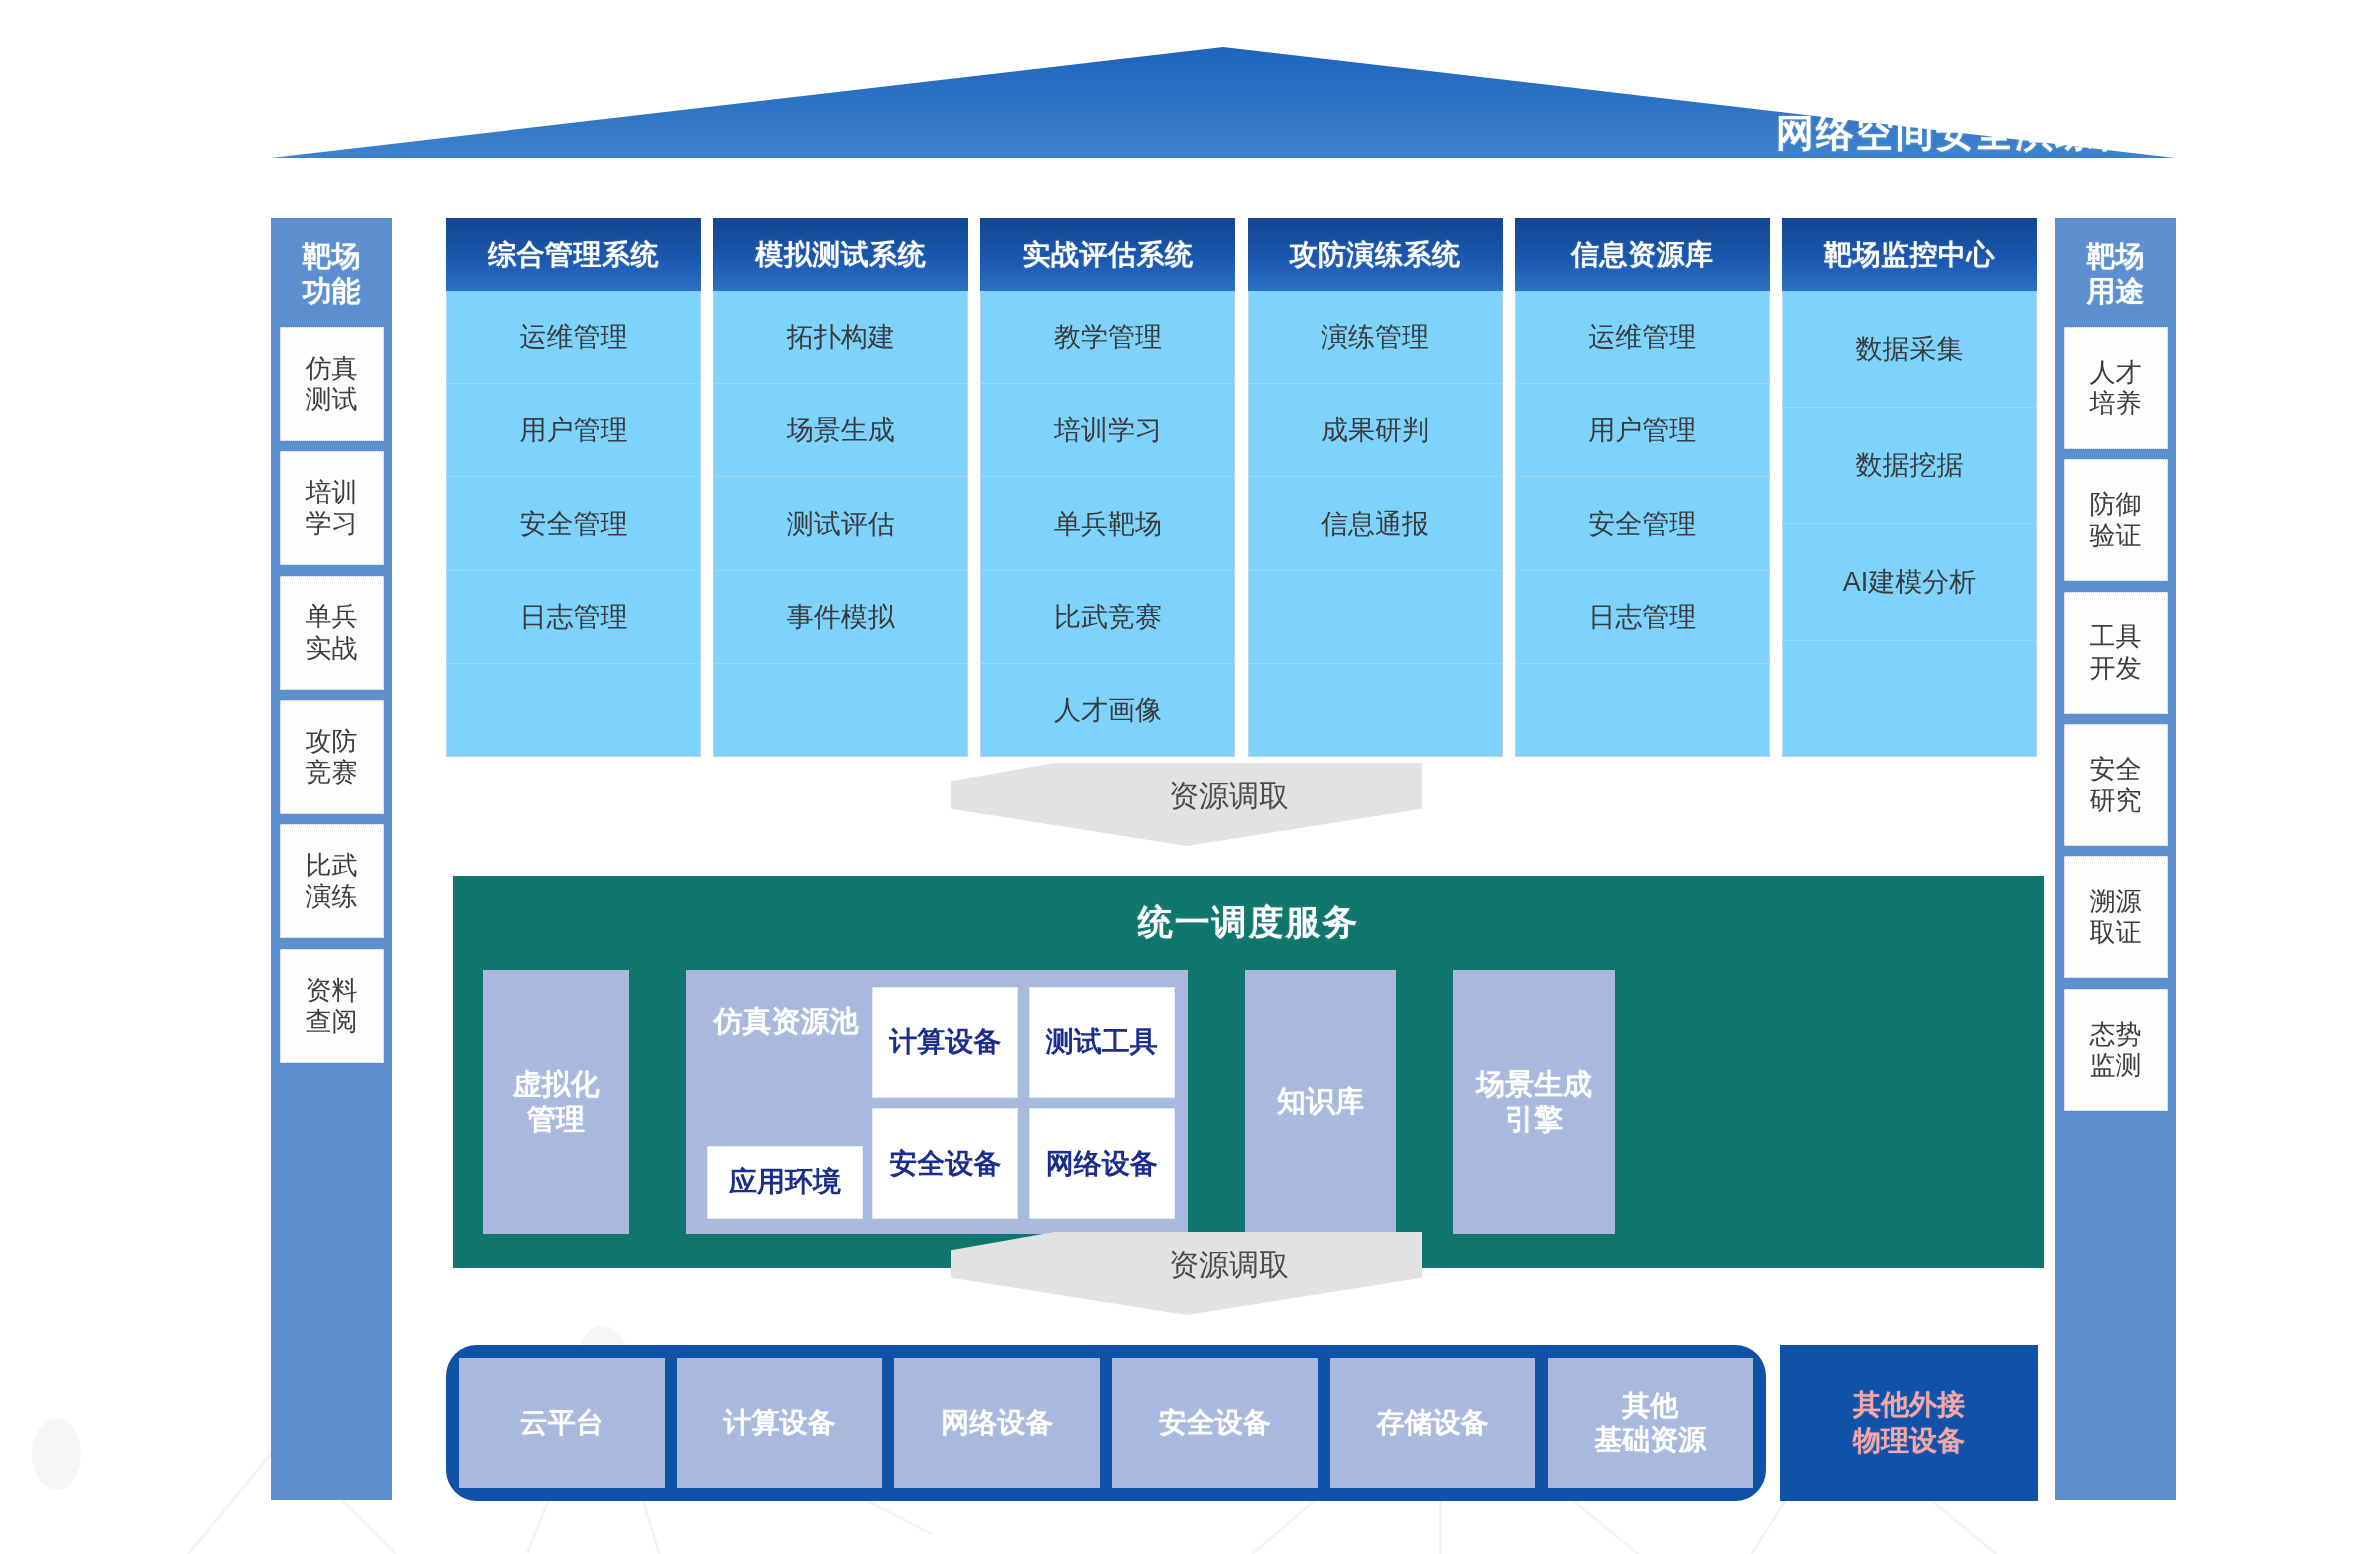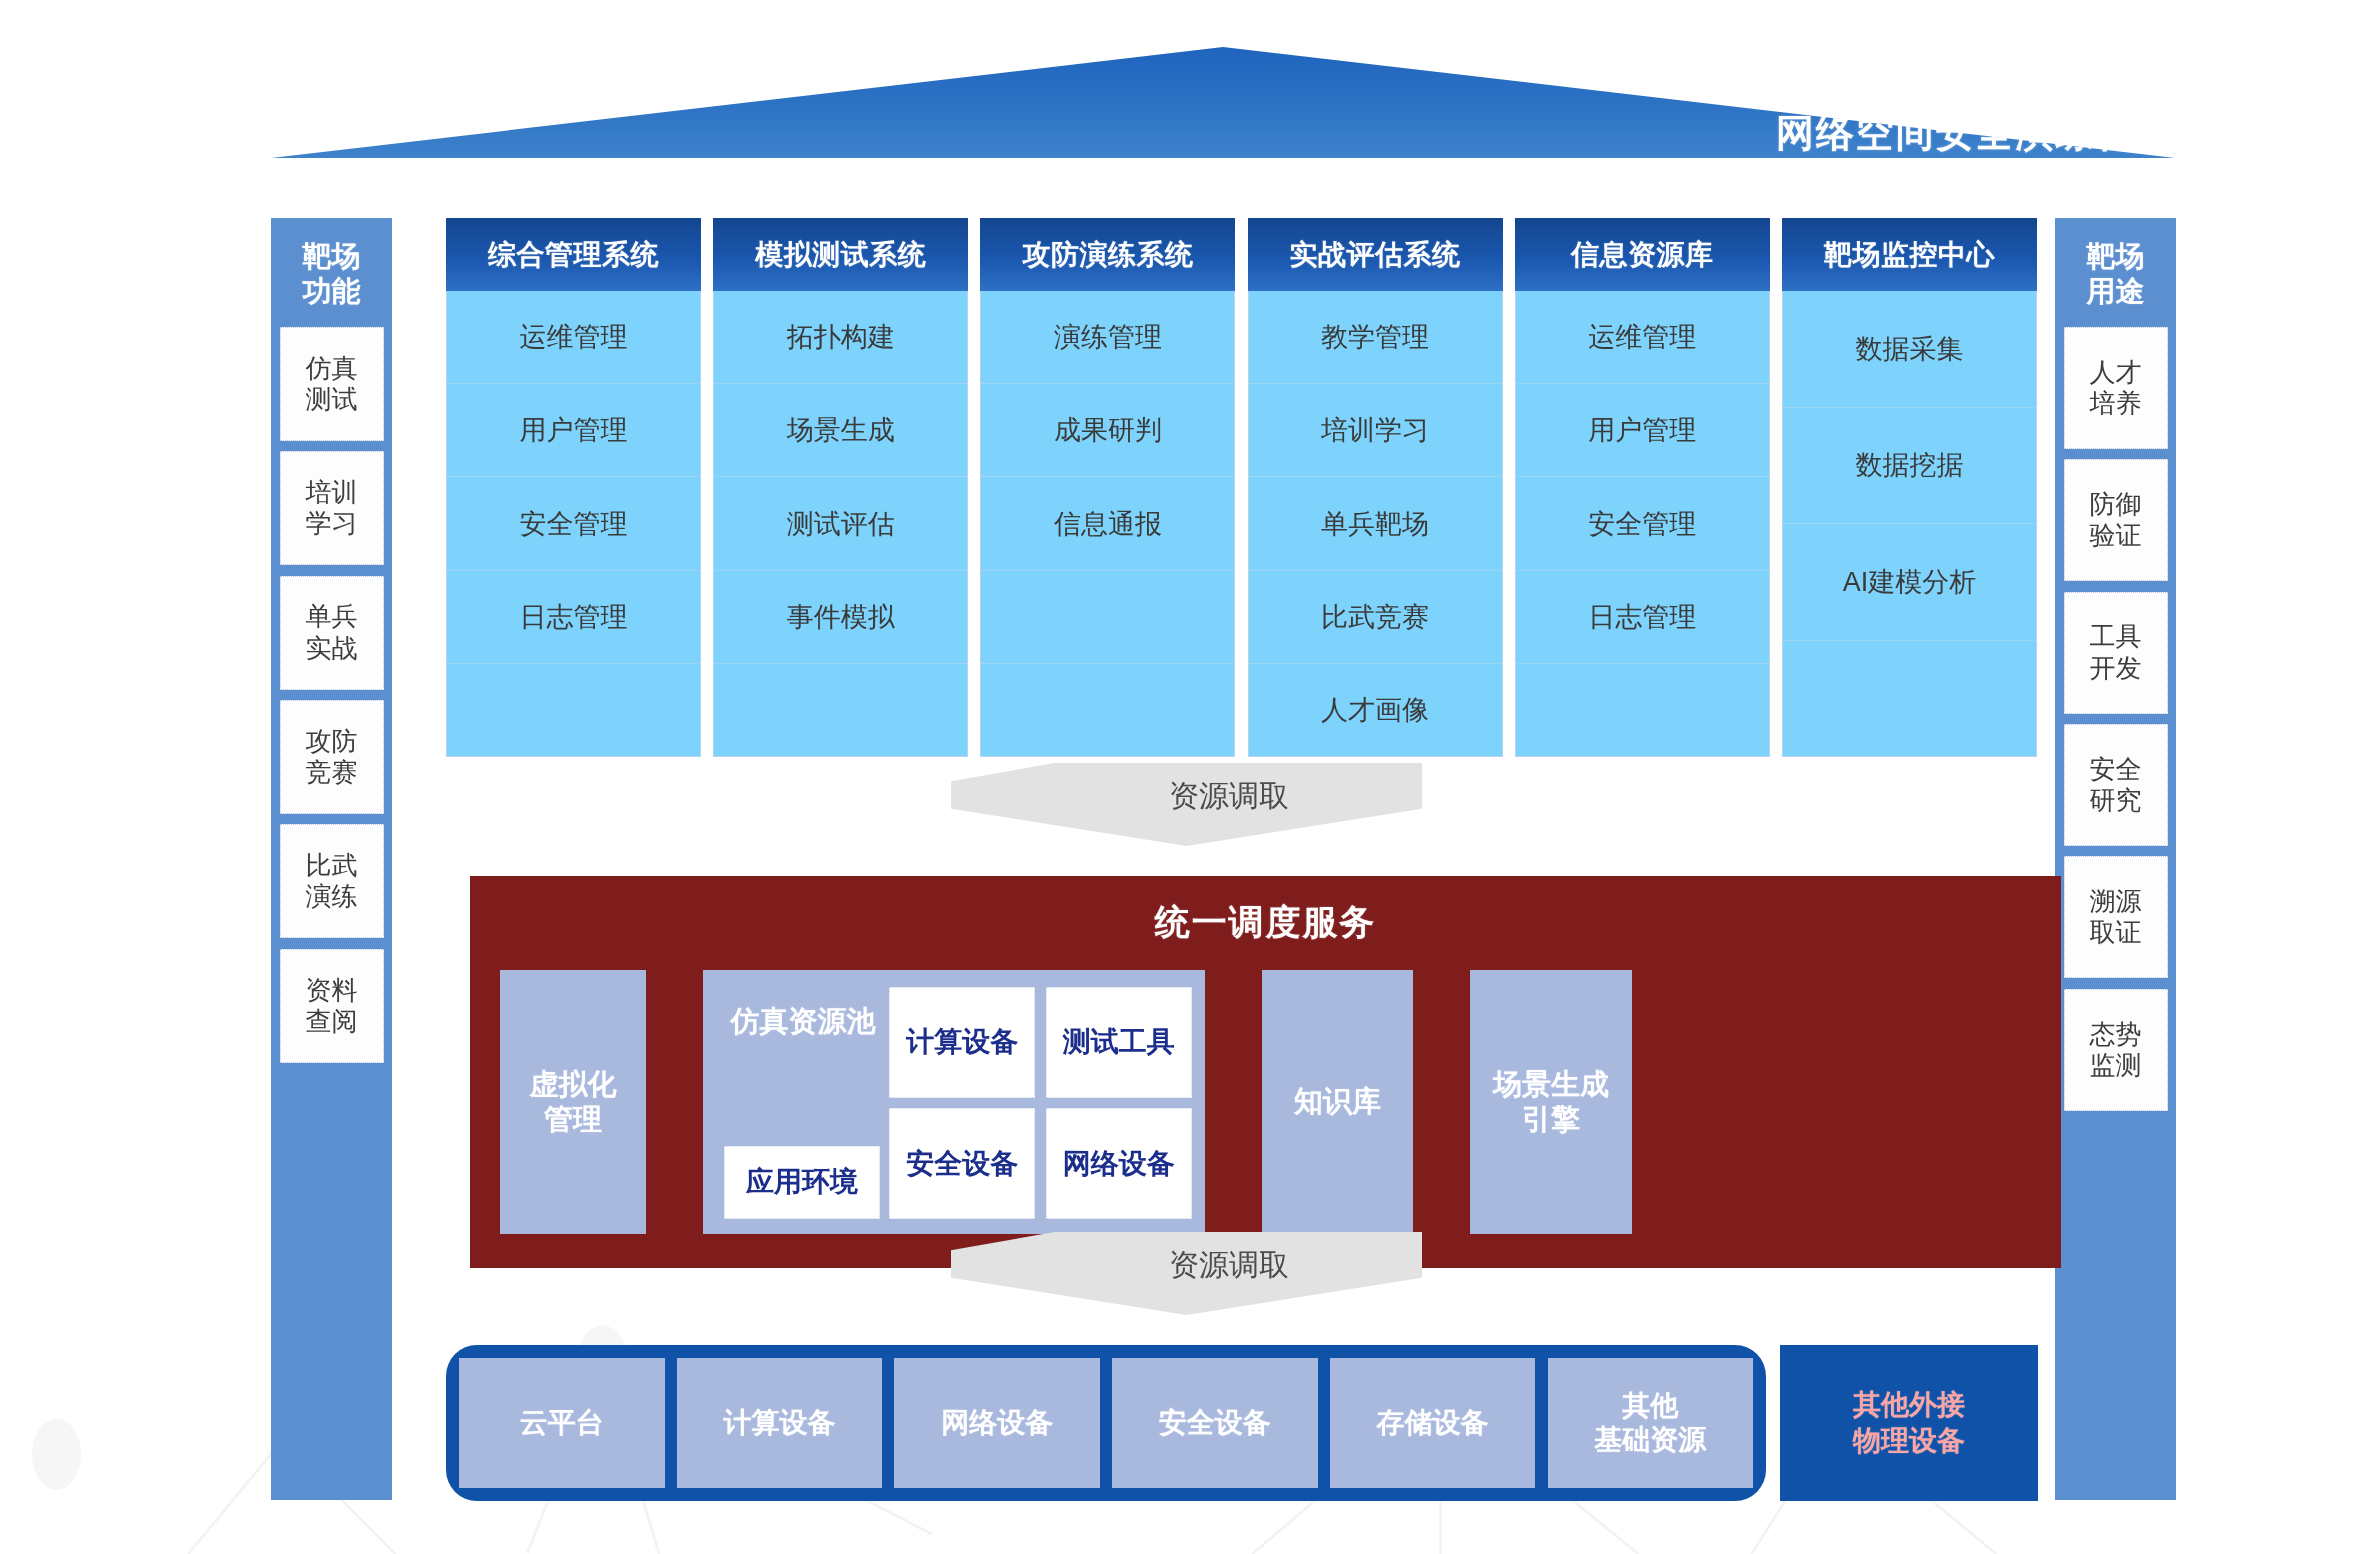--- a/index.html
+++ b/index.html
@@ -65,22 +65,22 @@
   
   .arrow { position:absolute; width:471px; height:83px; }
   .arrow-shape { position:absolute; inset:0; background:#e2e2e2;
     clip-path: polygon(22% 0%, 100% 0%, 100% 55%, 50% 100%, 0% 55%, 0% 22%); }
   .arrow-label { position:absolute; inset:0; display:flex; align-items:center;
     justify-content:center; color:#4c4c4c; font-size:30px; padding-left:85px; padding-bottom:17px; }
   #arrow-top { left:951px; top:763px; }
   #arrow-bot { left:951px; top:1232px; }
 
   
-  .dispatch { position:absolute; left:470px; top:876px; width:1591px; height:392px;
-              background:#7f1d1d; }
+  .dispatch { position:absolute; left:453px; top:876px; width:1591px; height:392px;
+              background:#0f766e; }
   .dispatch-title { text-align:center; color:#fff; font-size:35px; font-weight:bold;
                     padding-top:22.6px; letter-spacing:1.9px; text-shadow:0 0 1.9px rgba(255,255,255,.3); }
   .dispatch-row { position:absolute; left:30px; top:94px; right:30px; bottom:34px;
                   display:flex; gap:57px; }
   .dz { background:#A9B9DE; display:flex; align-items:center; justify-content:center;
         color:#ffffff; font-size:29px; font-weight:bold; text-align:center; line-height:1.22;
         text-shadow:0 0 1.9px rgba(255,255,255,.25); }
   .dz-virt { width:146px; }
   .dz-pool { width:502px; position:relative; display:block; }
   .dz-kb   { width:151px; }
@@ -251,38 +251,38 @@
       <div class="sysbody">
         <div class="sysrow">拓扑构建</div>
         <div class="sysrow">场景生成</div>
         <div class="sysrow">测试评估</div>
         <div class="sysrow">事件模拟</div>
         <div class="sysrow empty"></div>
       </div>
     </div>
 
     <div class="syscol">
-      <div class="syshead">攻防演练系统</div>
-      <div class="sysbody">
-        <div class="sysrow">演练管理</div>
-        <div class="sysrow">成果研判</div>
-        <div class="sysrow">信息通报</div>
-        <div class="sysrow empty"></div>
-        <div class="sysrow empty"></div>
-      </div>
-    </div>
-
-    <div class="syscol">
       <div class="syshead">实战评估系统</div>
       <div class="sysbody">
         <div class="sysrow">教学管理</div>
         <div class="sysrow">培训学习</div>
         <div class="sysrow">单兵靶场</div>
         <div class="sysrow">比武竞赛</div>
         <div class="sysrow">人才画像</div>
+      </div>
+    </div>
+
+    <div class="syscol">
+      <div class="syshead">攻防演练系统</div>
+      <div class="sysbody">
+        <div class="sysrow">演练管理</div>
+        <div class="sysrow">成果研判</div>
+        <div class="sysrow">信息通报</div>
+        <div class="sysrow empty"></div>
+        <div class="sysrow empty"></div>
       </div>
     </div>
 
     <div class="syscol">
       <div class="syshead">信息资源库</div>
       <div class="sysbody">
         <div class="sysrow">运维管理</div>
         <div class="sysrow">用户管理</div>
         <div class="sysrow">安全管理</div>
         <div class="sysrow">日志管理</div>

